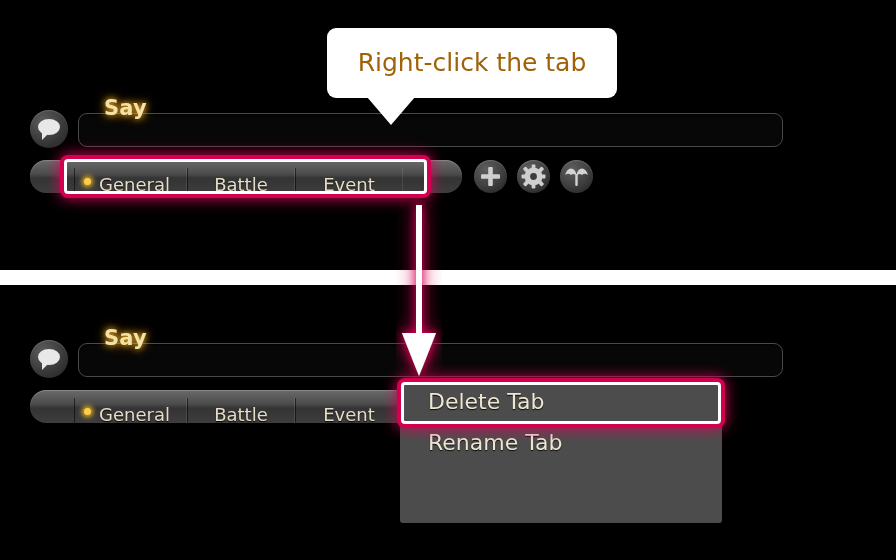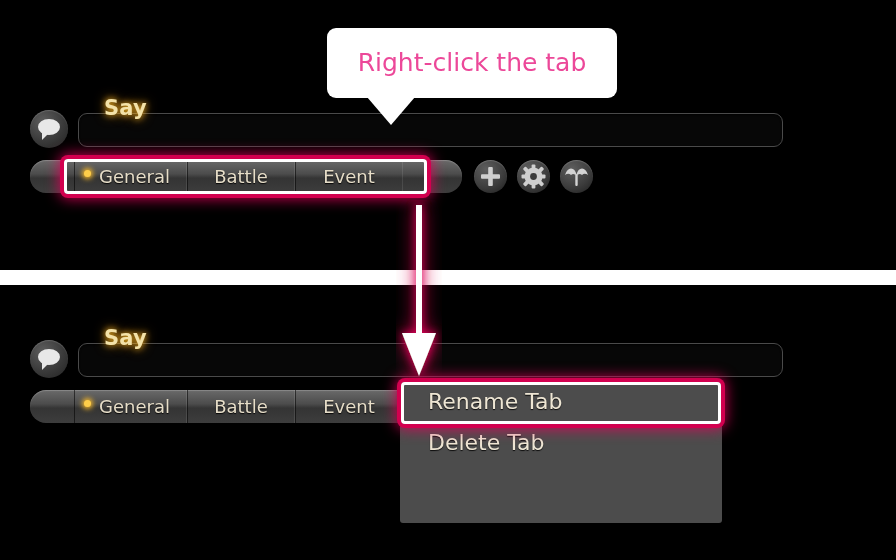--- a/index.html
+++ b/index.html
@@ -100,21 +100,21 @@
     width: 432px;
     height: 33px;
     border-radius: 16px;
     background: linear-gradient(to bottom, #6a6a6a 0%, #4c4c4c 42%, #343434 55%, #3d3d3d 100%);
     box-shadow: inset 0 1px 1px rgba(255,255,255,0.22), 0 1px 3px rgba(0,0,0,0.9);
     overflow: hidden;
   }
   .tabbar .tabs {
     position: absolute;
     left: 44px;
-    top: 0;
+    top: 8px;
     height: 33px;
     display: flex;
   }
   .tab {
     position: relative;
     height: 33px;
     line-height: 33px;
     padding: 0 16px;
     font-size: 18px;
     color: #e6ddc8;
@@ -167,21 +167,21 @@
     height: 70px;
     background: #ffffff;
     border-radius: 9px;
     box-sizing: border-box;
   }
   .tooltip .tip-text {
     display: block;
     text-align: center;
     line-height: 70px;
     font-size: 25px;
-    color: #ec4899;
+    color: #a16207;
   }
   .tooltip .tail {
     position: absolute;
     left: 40px;
     bottom: -27px;
     width: 0;
     height: 0;
     border-left: 24px solid transparent;
     border-right: 24px solid transparent;
     border-top: 28px solid #ffffff;
@@ -310,24 +310,24 @@
       </div>
       <div class="tab">
         <span>Event</span>
       </div>
     </div>
   </div>
 </div>
 
 <div class="ctx-menu">
   <div class="ctx-item">
+    <span>Delete Tab</span>
+  </div>
+  <div class="ctx-item">
     <span>Rename Tab</span>
-  </div>
-  <div class="ctx-item">
-    <span>Delete Tab</span>
   </div>
 </div>
 
 <div class="hl-box" style="left:401px; top:382px; width:320px; height:42px;"></div>
 
 <div class="arrow-wrap">
   <svg width="46" height="180" viewBox="0 0 46 180">
     <defs>
       <filter id="pinkglow" x="-160%" y="-40%" width="420%" height="200%">
         <feDropShadow dx="0" dy="0" stdDeviation="4.5" flood-color="#e2005a" flood-opacity="1"></feDropShadow>

